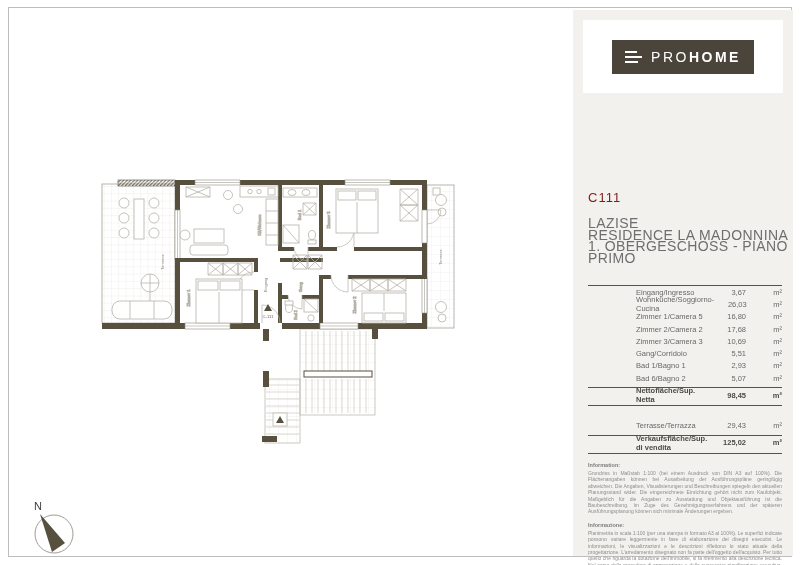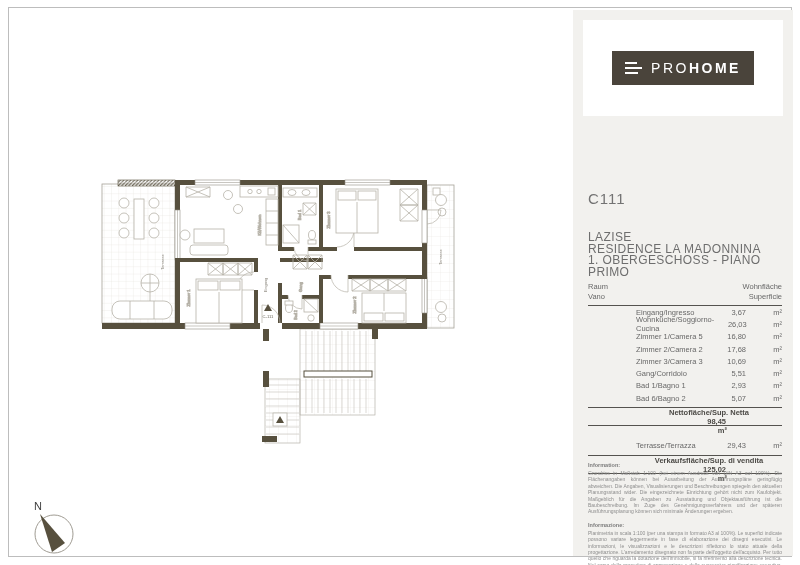--- a/index.html
+++ b/index.html
@@ -6,44 +6,44 @@
   body{width:800px;height:565px;position:relative;background:#ffffff;
        font-family:"Liberation Sans",sans-serif;overflow:hidden;}
   .frame{position:absolute;left:8px;top:7px;width:782px;height:548px;
          border:1px solid #bdbdbd;}
   
   .plan{position:absolute;left:90px;top:165px;}
   .compass{position:absolute;left:14px;top:492px;}
   
   .sidebar{position:absolute;left:573px;top:10px;width:220px;height:546px;
            background:#f2f1ee;}
-  .logo-box{position:absolute;top:10px;left:10px;right:10px;height:96px;
+  .logo-box{position:absolute;top:10px;left:10px;right:10px;height:73px;
             background:#ffffff;display:flex;align-items:center;justify-content:center;}
   .logo-mark{background:#4a443b;display:flex;align-items:center;gap:9px;
              padding:9px 13px;}
   .burger{display:flex;flex-direction:column;gap:3px;}
   .burger span{display:block;height:2px;background:#ffffff;}
   .burger .b1{width:12px;}.burger .b2{width:17px;}.burger .b3{width:13px;}
   .logo-text{color:#ffffff;font-size:14px;letter-spacing:2.5px;}
   .logo-text .light{font-weight:400;}
   .logo-text .bold{font-weight:700;}
-  .unit-code{position:absolute;top:180px;left:15px;font-size:15px;
-             color:#737373;letter-spacing:1px;}
-  .location{position:absolute;top:222px;left:15px;font-size:12px;
+  .unit-code{position:absolute;top:180px;left:15px;font-size:13px;
+             color:#7f1d1d;letter-spacing:1px;}
+  .location{position:absolute;top:208px;left:15px;font-size:14px;
             color:#6e6e6e;line-height:11.5px;letter-spacing:0.4px;}
   .area-table{position:absolute;top:272px;left:15px;right:11px;
               font-size:7.5px;color:#686868;}
   .thead{display:flex;justify-content:space-between;line-height:10px;}
   .thead .c2{text-align:right;}
   .rule{border-top:1px solid #55534f;margin-top:3px;}
   .trow{display:flex;align-items:center;height:12.3px;padding-left:48px;}
   .trow .nm{flex:1;}
   .trow .val{width:34px;text-align:right;}
   .trow .un{width:14px;text-align:right;margin-left:22px;}
-  .trow.bold{font-weight:bold;color:#4c4a46;height:14px;flex-direction:column;}
+  .trow.bold{font-weight:bold;color:#4c4a46;height:14px;}
   .spacer12{height:13px;}
   .notes{position:absolute;top:452px;left:15px;right:11px;color:#8d8d8d;}
   .notes .ttl{font-size:5.5px;font-weight:bold;color:#7c7c7c;margin-bottom:2px;}
   .notes .body{font-size:5px;line-height:6.4px;text-align:justify;margin-bottom:7px;}
   svg text{font-family:"Liberation Sans",sans-serif;}
 </style>
 </head>
 <body>
 
 <div class="frame"></div>
@@ -278,30 +278,20 @@
 
   <div class="unit-code">C111</div>
 
   <div class="location">
     <div>LAZISE</div>
     <div>RESIDENCE LA MADONNINA</div>
     <div>1. OBERGESCHOSS - PIANO PRIMO</div>
   </div>
 
   <div class="area-table">
-    <div class="thead">
-      <div class="c1">
-        <div>Raum</div>
-        <div>Vano</div>
-      </div>
-      <div class="c2">
-        <div>Wohnfläche</div>
-        <div>Superficie</div>
-      </div>
-    </div>
     <div class="rule"></div>
 
     <div class="trow">
         <span class="nm">Eingang/Ingresso</span>
         <span class="val">3,67</span>
         <span class="un">m²</span>
       </div>
     <div class="trow">
         <span class="nm">Wohnküche/Soggiorno-Cucina</span>
         <span class="val">26,03</span>

